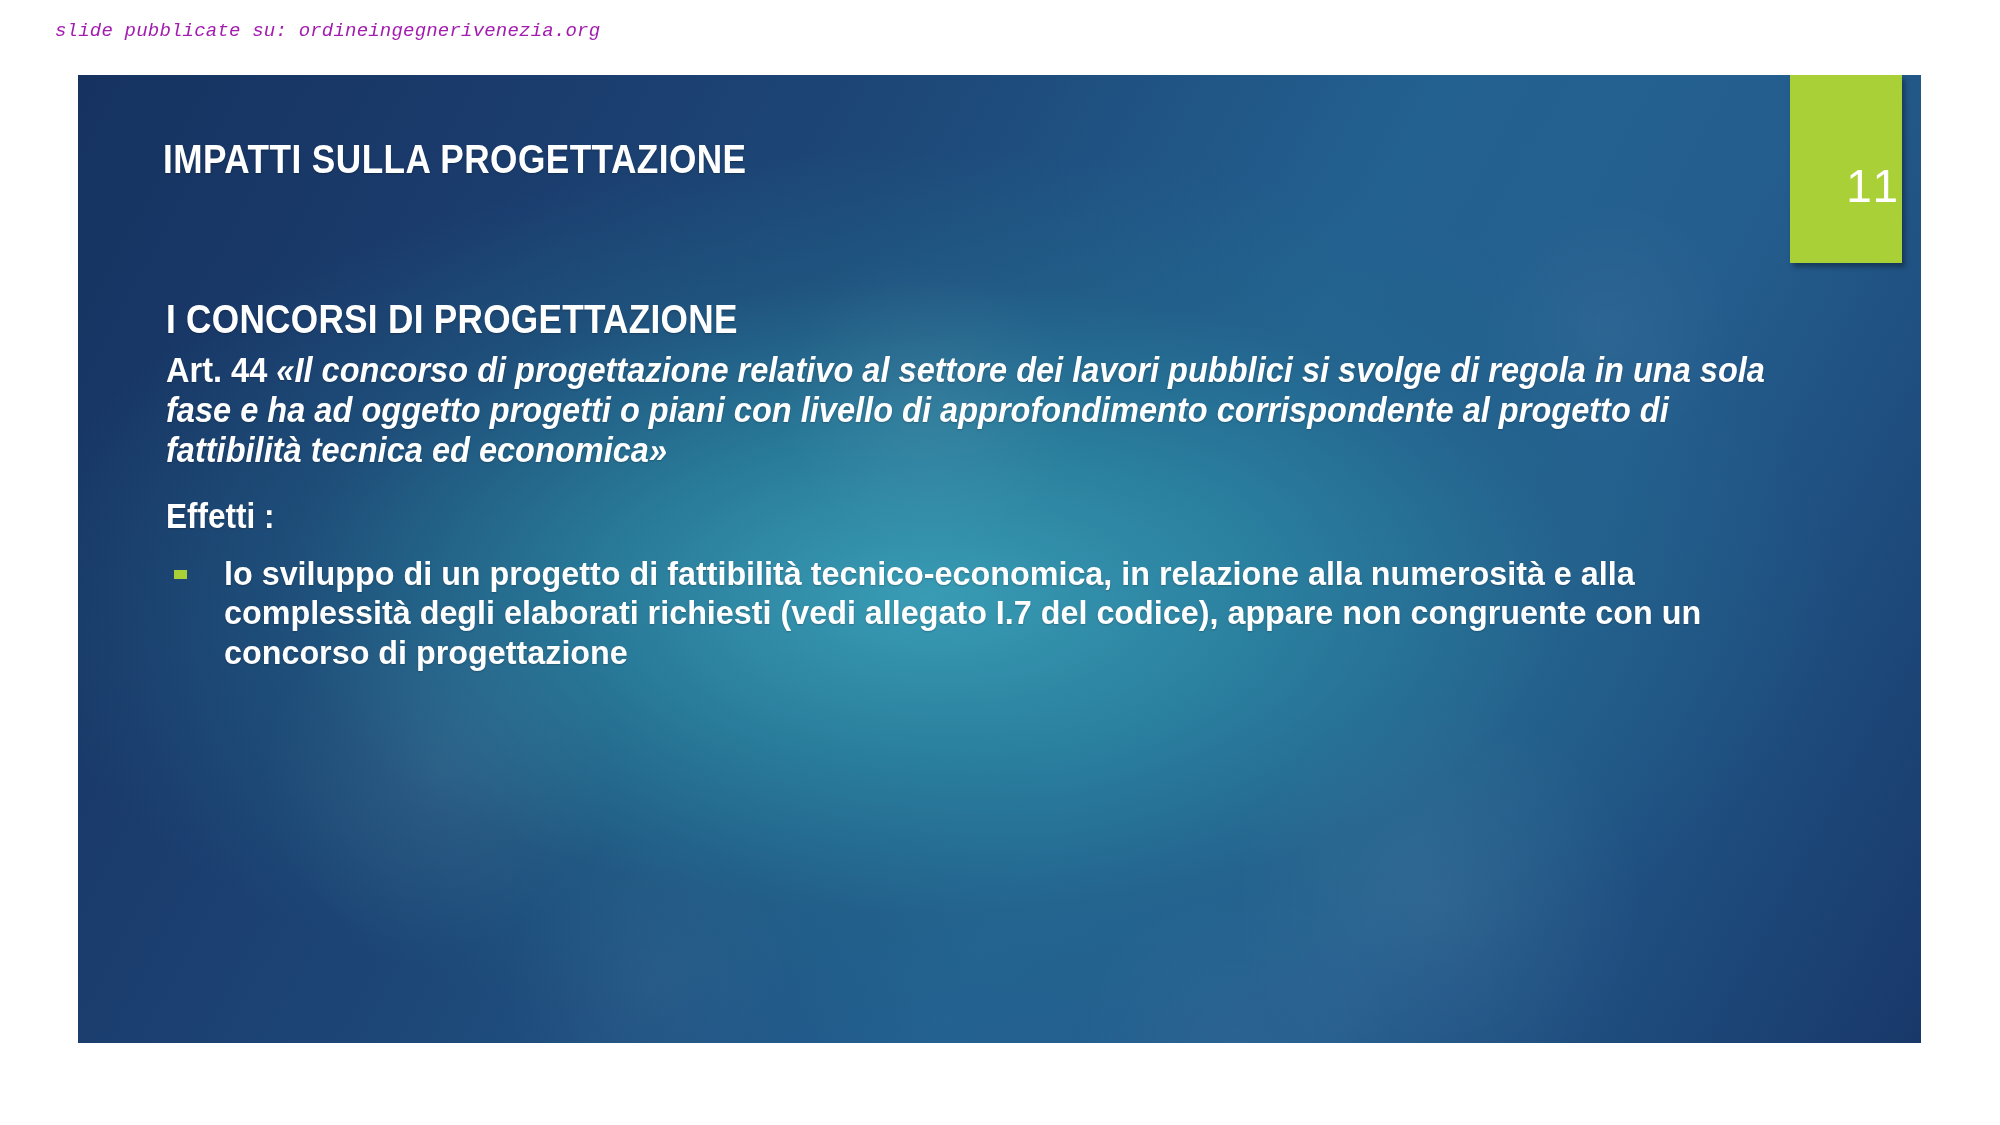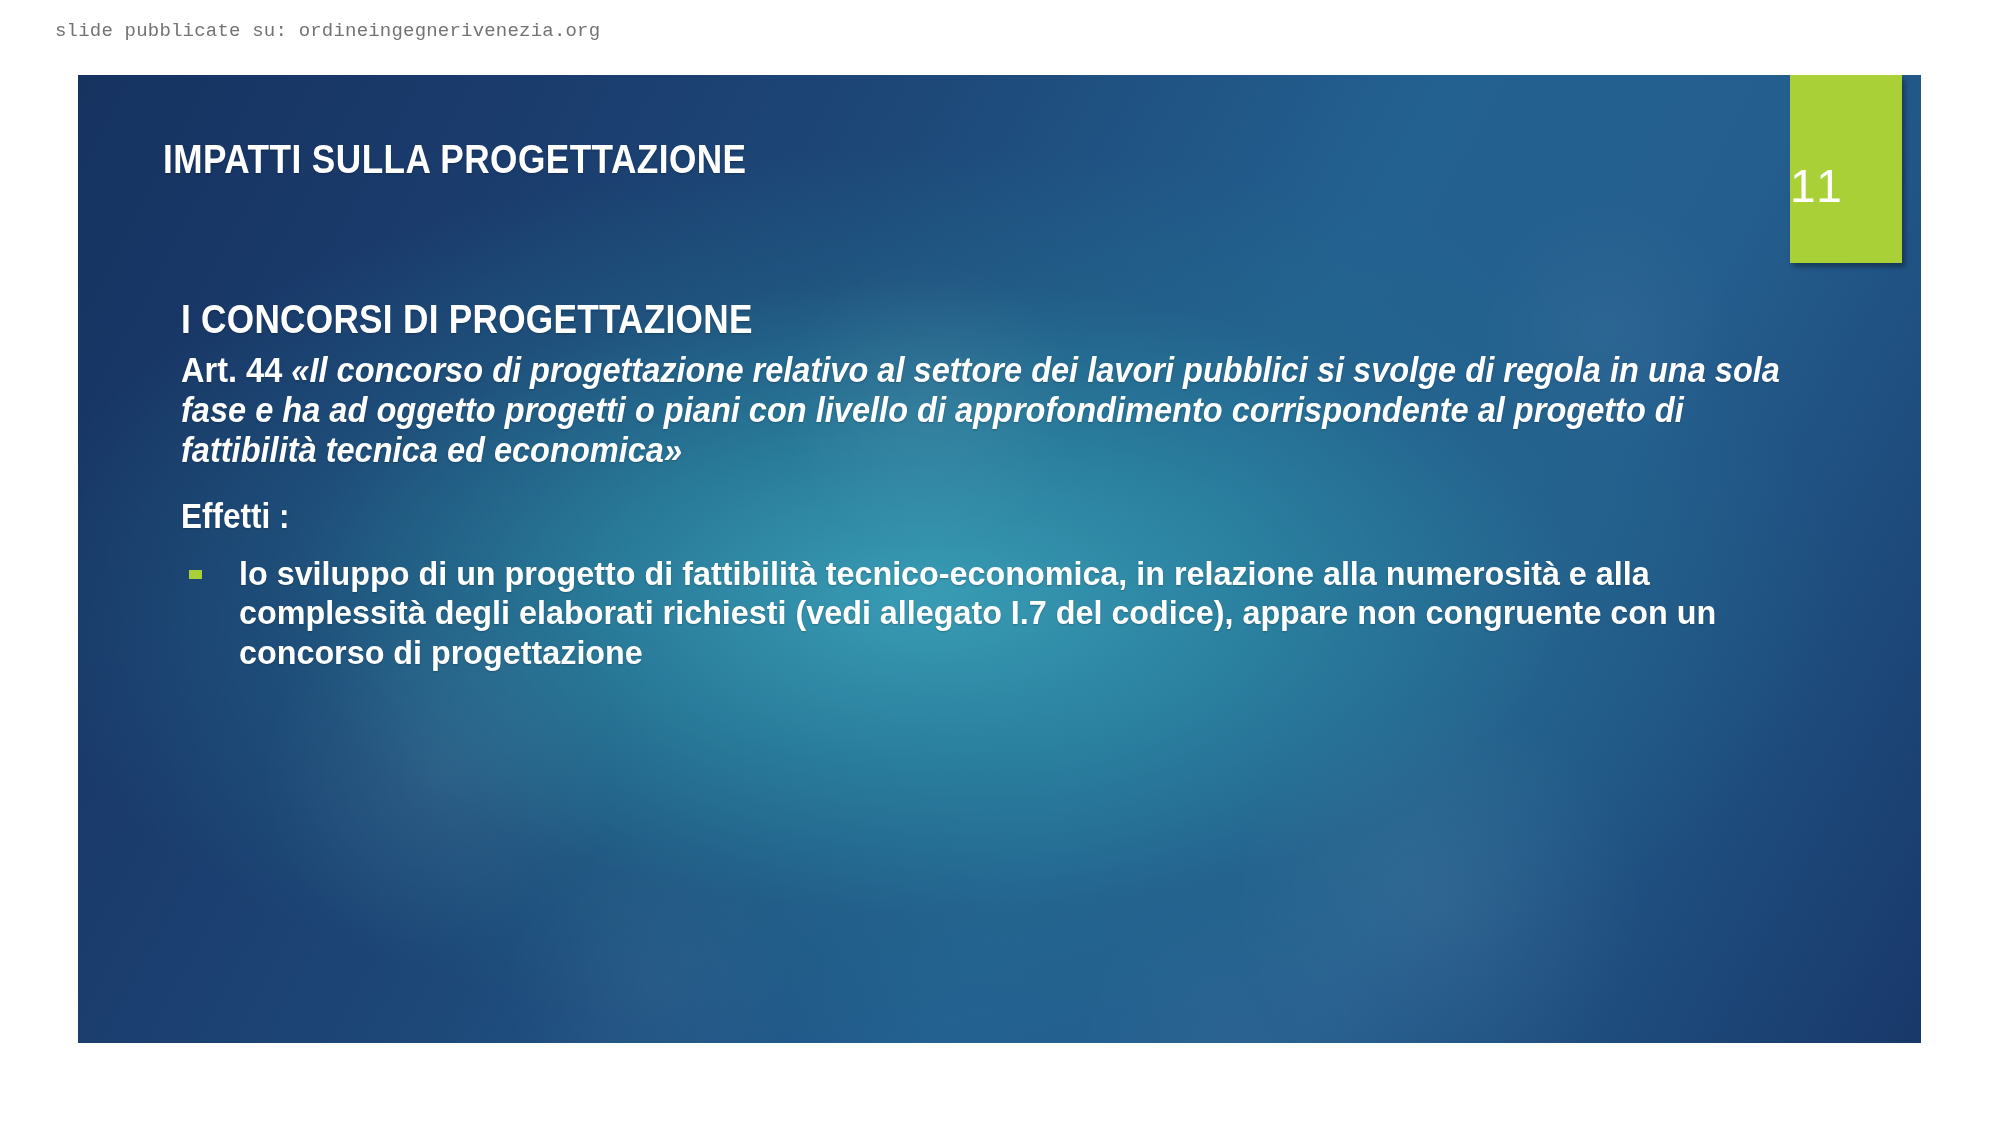--- a/index.html
+++ b/index.html
@@ -16,22 +16,23 @@
   }
 
   
   .page-header {
     position: absolute;
     left: 55px;
     top: 20px;
     font-family: "Liberation Mono", "DejaVu Sans Mono", monospace;
     font-size: 19px;
     letter-spacing: 0.2px;
-    color: #737373;
+    color: #a21caf;
     white-space: nowrap;
+    font-style: italic;
   }
 
   
   .slide {
     position: absolute;
     left: 78px;
     top: 75px;
     width: 1843px;
     height: 968px;
     overflow: hidden;
@@ -78,21 +79,21 @@
     height: 188px;
     background: #aad037;
     box-shadow: 3px 4px 5px rgba(0,0,0,0.35);
     z-index: 5;
   }
   .slide-number-badge .num {
     position: absolute;
     left: 0;
     right: 0;
     top: 88px;
-    text-align: left;
+    text-align: right;
     color: #ffffff;
     font-family: "Liberation Sans", sans-serif;
     font-size: 46px;
     font-weight: 300;
     letter-spacing: 4px;
     line-height: 1;
   }
 
   
   .content {
@@ -112,21 +113,21 @@
     letter-spacing: 0.5px;
     font-stretch: condensed;
     transform: scaleX(0.88);
     transform-origin: left center;
     white-space: nowrap;
     text-shadow: 0 1px 2px rgba(0,0,0,0.25);
   }
 
   .body-block {
     position: absolute;
-    left: 103px;
+    left: 88px;
     top: 222px;
     width: 1600px;
     color: #ffffff;
   }
 
   .subhead {
     font-size: 40px;
     font-weight: bold;
     letter-spacing: 0.3px;
     transform: scaleX(0.88);

